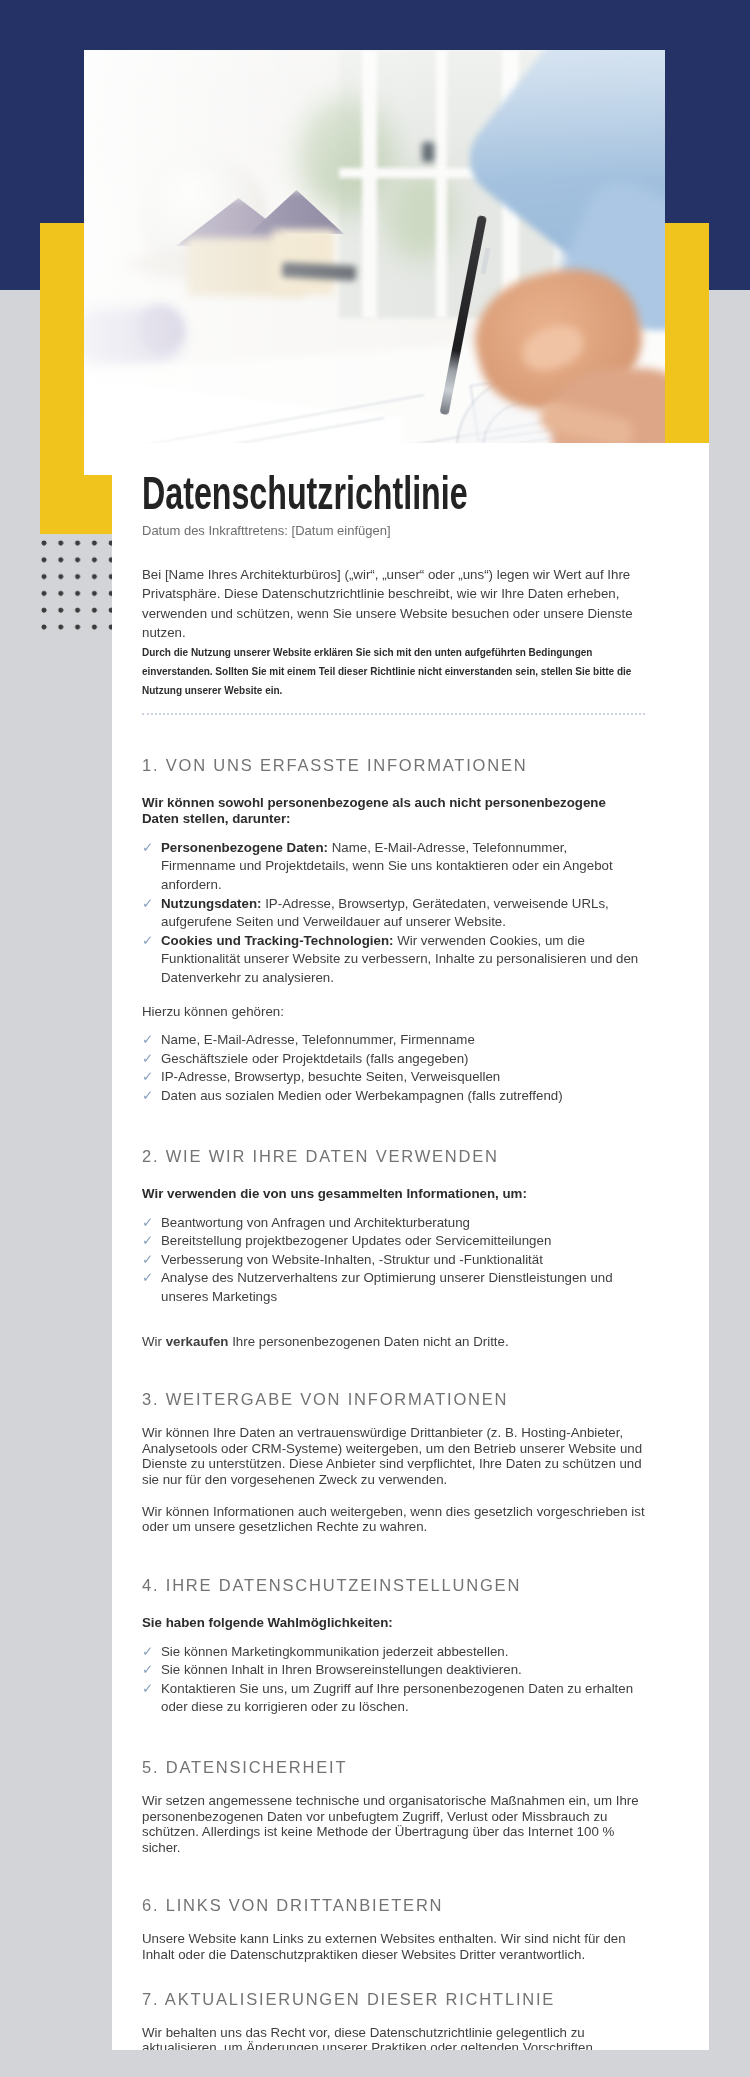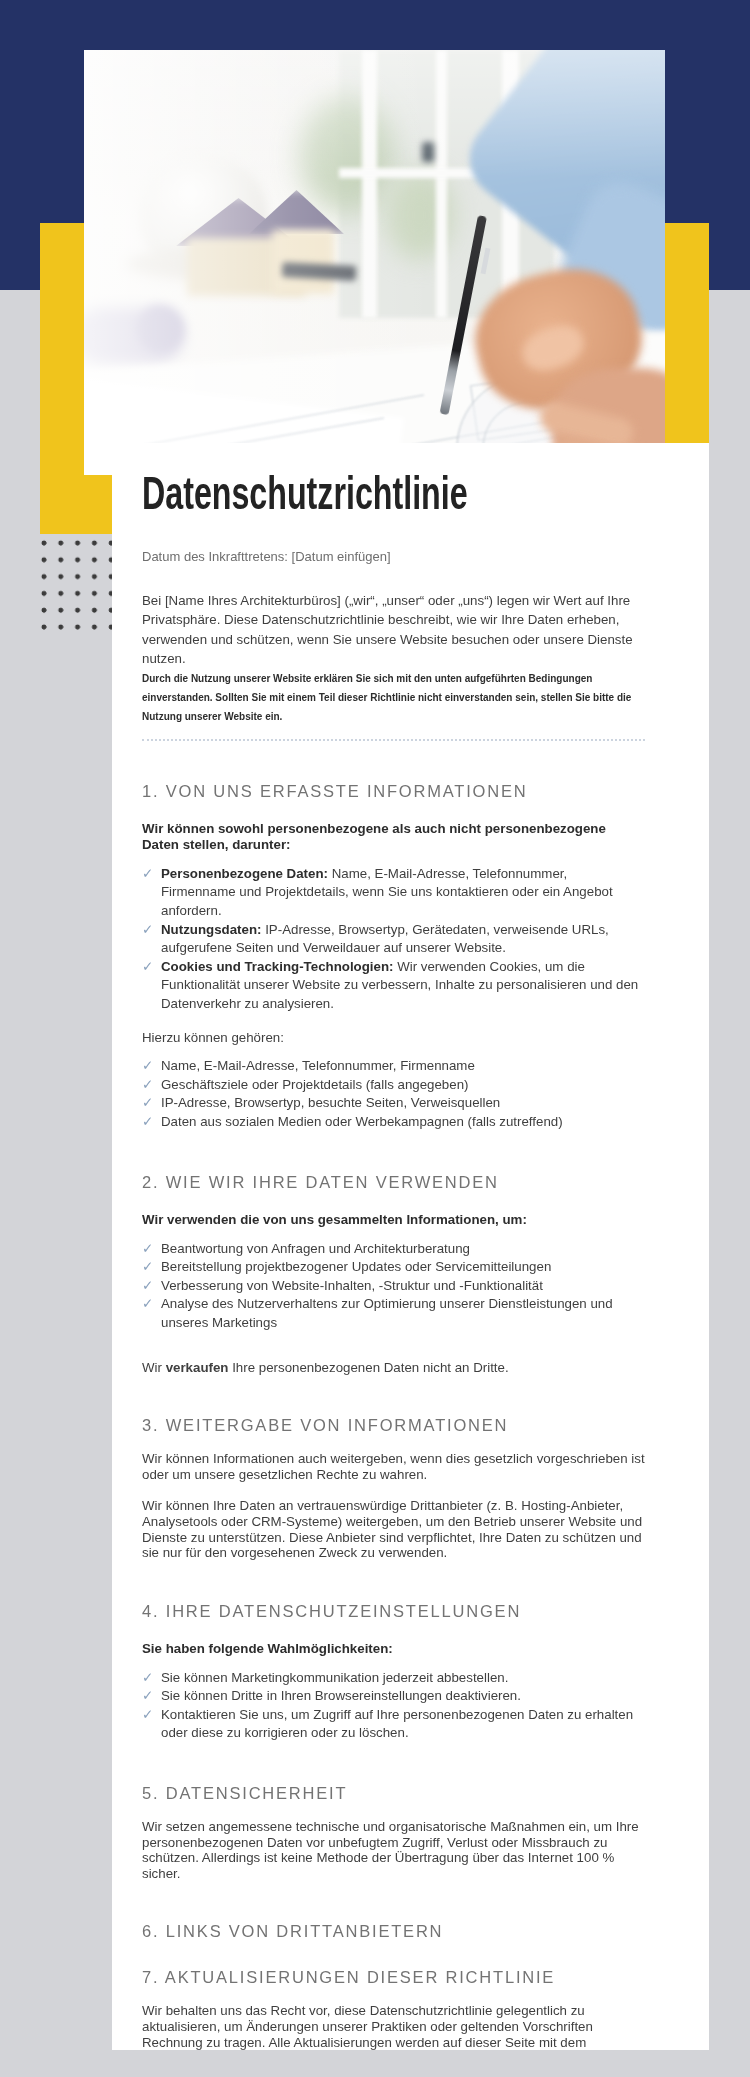--- a/index.html
+++ b/index.html
@@ -68,21 +68,21 @@
   .penclip{left:399px;top:198px;width:5px;height:26px;background:#d7dadd;transform:rotate(11deg);filter:blur(.6px);}
   .bp{left:0;top:0;width:581px;height:425px;filter:blur(1px);opacity:.6;}
   .wash{left:0;top:0;width:581px;height:425px;
     background:linear-gradient(90deg,rgba(255,255,255,.8) 0%,rgba(255,255,255,.25) 35%,rgba(255,255,255,0) 60%),
                linear-gradient(180deg,rgba(255,255,255,.45) 0%,rgba(255,255,255,0) 30%);}
   
   .card{position:absolute;left:112px;top:443px;width:597px;height:1607px;background:#ffffff;overflow:hidden;}
   .card-inner{padding:24px 64px 0 30px;}
   .doc-title{margin:0;font-size:46px;line-height:52px;font-weight:700;color:#232323;white-space:nowrap;}
   .doc-title span{display:inline-block;transform:scaleX(.70);transform-origin:0 50%;letter-spacing:0;}
-  .doc-date{margin:30px 0 0;font-size:13px;line-height:15px;color:#6e6e6e;}
+  .doc-date{margin:4px 0 0;font-size:13px;line-height:15px;color:#6e6e6e;}
   .intro-p1{margin:27px 0 0;font-size:13.3px;line-height:19.4px;color:#3f3f3f;}
   .intro-p2{margin:0;font-size:10px;line-height:19.4px;color:#2d2d2d;font-weight:700;}
   .divider{margin-top:12px;border-bottom:2px dotted #ccd4df;height:0;}
   .sec{margin-top:40px;}
   .sec:nth-of-type(7){margin-top:26px;}
   .sec-title{margin:0;font-size:16.5px;line-height:20px;font-weight:500;letter-spacing:1.8px;color:#737373;}
   .lead{margin:20px 0 0;font-size:13.3px;line-height:16px;font-weight:700;color:#2d2d2d;}
   .para{margin:16px 0 0;font-size:13.3px;line-height:15.6px;color:#3f3f3f;}
   .note{margin:27px 0 0;font-size:13.3px;line-height:15.6px;color:#3f3f3f;}
   .checks{margin:12px 0 0;padding:0;list-style:none;}
@@ -176,38 +176,39 @@
           <ul class="checks">
             <li><span class="check">✓</span><span>Beantwortung von Anfragen und Architekturberatung</span></li>
             <li><span class="check">✓</span><span>Bereitstellung projektbezogener Updates oder Servicemitteilungen</span></li>
             <li><span class="check">✓</span><span>Verbesserung von Website-Inhalten, -Struktur und -Funktionalität</span></li>
             <li><span class="check">✓</span><span>Analyse des Nutzerverhaltens zur Optimierung unserer Dienstleistungen und unseres Marketings</span></li>
           </ul>
           <p class="note"><span>Wir </span><strong class="">verkaufen</strong><span> Ihre personenbezogenen Daten nicht an Dritte.</span></p>
         </section>
         <section class="sec">
           <h2 class="sec-title">3. WEITERGABE VON INFORMATIONEN</h2>
+          <p class="para">Wir können Ihre Daten an vertrauenswürdige Drittanbieter (z. B. Hosting-Anbieter, Analysetools oder CRM-Systeme) weitergeben, um den Betrieb unserer Website und Dienste zu unterstützen. Diese Anbieter sind verpflichtet, Ihre Daten zu schützen und sie nur für den vorgesehenen Zweck zu verwenden.</p>
           <p class="para">Wir können Informationen auch weitergeben, wenn dies gesetzlich vorgeschrieben ist oder um unsere gesetzlichen Rechte zu wahren.</p>
-          <p class="para">Wir können Ihre Daten an vertrauenswürdige Drittanbieter (z. B. Hosting-Anbieter, Analysetools oder CRM-Systeme) weitergeben, um den Betrieb unserer Website und Dienste zu unterstützen. Diese Anbieter sind verpflichtet, Ihre Daten zu schützen und sie nur für den vorgesehenen Zweck zu verwenden.</p>
         </section>
         <section class="sec">
           <h2 class="sec-title">4. IHRE DATENSCHUTZEINSTELLUNGEN</h2>
           <p class="lead">Sie haben folgende Wahlmöglichkeiten:</p>
           <ul class="checks">
             <li><span class="check">✓</span><span>Sie können Marketingkommunikation jederzeit abbestellen.</span></li>
-            <li><span class="check">✓</span><span>Sie können Dritte in Ihren Browsereinstellungen deaktivieren.</span></li>
+            <li><span class="check">✓</span><span>Sie können Inhalt in Ihren Browsereinstellungen deaktivieren.</span></li>
             <li><span class="check">✓</span><span>Kontaktieren Sie uns, um Zugriff auf Ihre personenbezogenen Daten zu erhalten oder diese zu korrigieren oder zu löschen.</span></li>
           </ul>
         </section>
         <section class="sec">
           <h2 class="sec-title">5. DATENSICHERHEIT</h2>
           <p class="para">Wir setzen angemessene technische und organisatorische Maßnahmen ein, um Ihre personenbezogenen Daten vor unbefugtem Zugriff, Verlust oder Missbrauch zu schützen. Allerdings ist keine Methode der Übertragung über das Internet 100 % sicher.</p>
         </section>
         <section class="sec">
           <h2 class="sec-title">6. LINKS VON DRITTANBIETERN</h2>
+          <p class="para">Unsere Website kann Links zu externen Websites enthalten. Wir sind nicht für den Inhalt oder die Datenschutzpraktiken dieser Websites Dritter verantwortlich.</p>
         </section>
         <section class="sec">
           <h2 class="sec-title">7. AKTUALISIERUNGEN DIESER RICHTLINIE</h2>
           <p class="para">Wir behalten uns das Recht vor, diese Datenschutzrichtlinie gelegentlich zu aktualisieren, um Änderungen unserer Praktiken oder geltenden Vorschriften Rechnung zu tragen. Alle Aktualisierungen werden auf dieser Seite mit dem aktualisierten „Datum des Inkrafttretens“ veröffentlicht.</p>
         </section>
       </main>
   </div>
 </div>
 
 </body></html>

